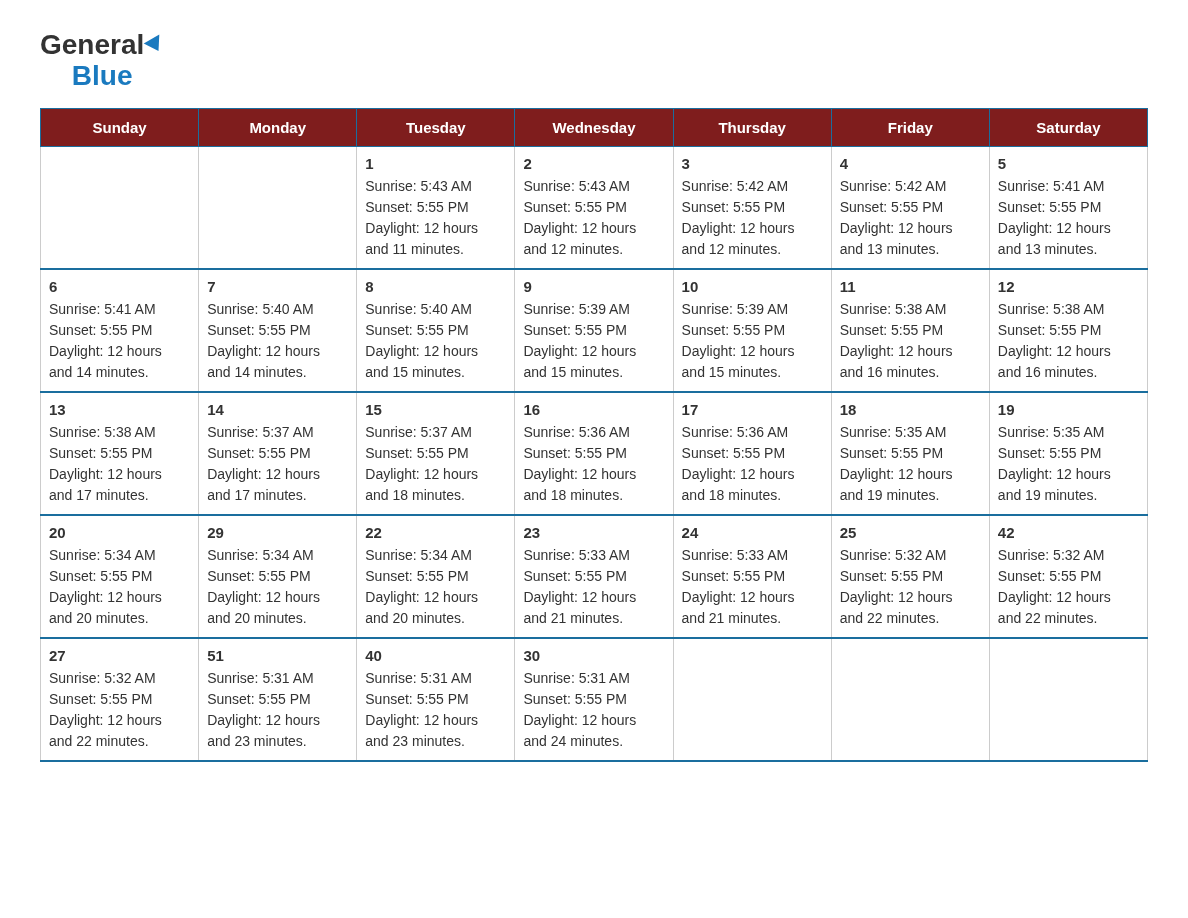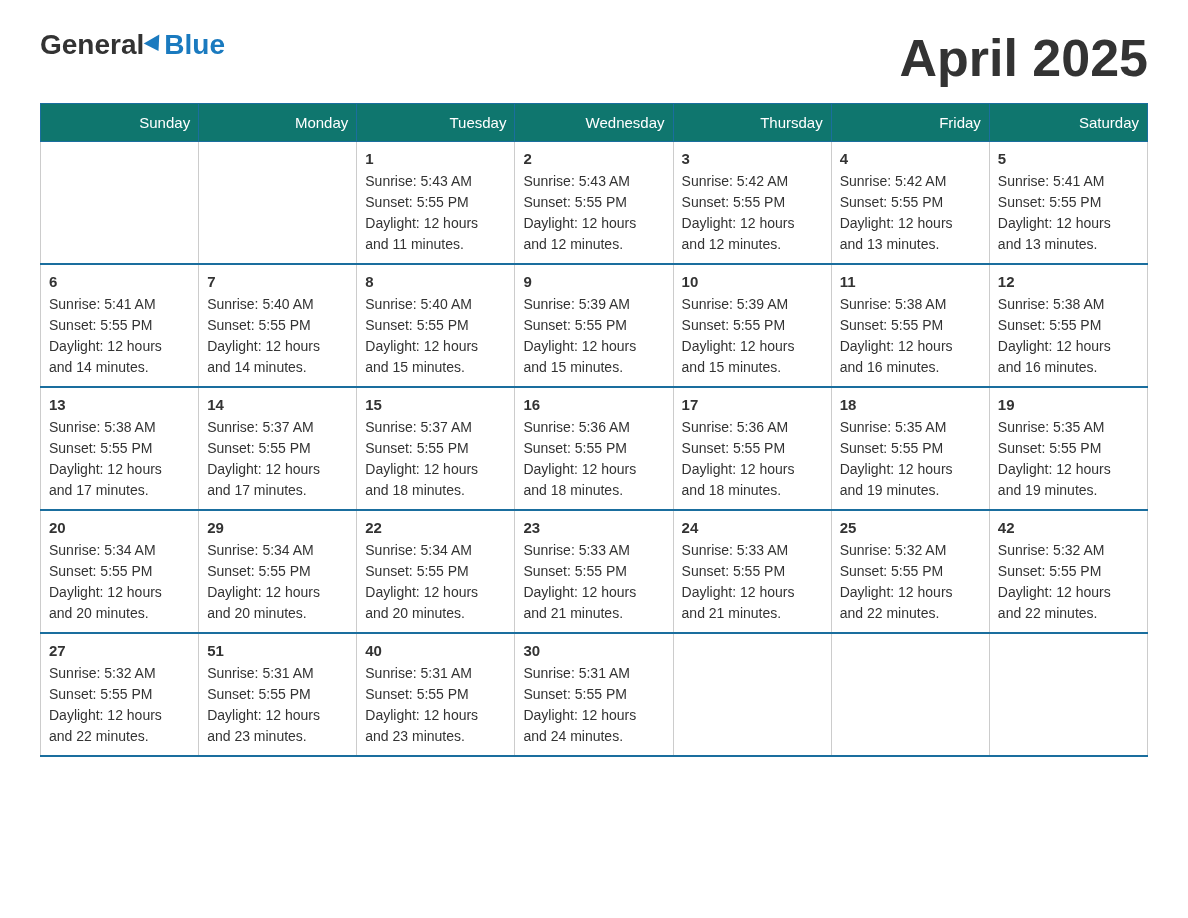--- a/index.html
+++ b/index.html
@@ -12,21 +12,21 @@
       min-height: 918px;
     }
     .header-top {
       display: flex;
       justify-content: space-between;
       align-items: flex-start;
       margin-bottom: 8px;
     }
     .logo {
       display: flex;
-      flex-direction: row;
+      flex-direction: column;
       align-items: center;
       font-size: 28px;
       font-weight: bold;
       line-height: 1.1;
     }
     .logo-general { color: #333; }
     .logo-blue { color: #1a7abf; }
     .logo-triangle {
       display: inline-block;
       width: 0;
@@ -54,26 +54,26 @@
       font-weight: normal;
       color: #555;
       margin-top: 4px;
     }
     .calendar {
       width: 100%;
       border-collapse: collapse;
       margin-top: 16px;
     }
     .calendar thead tr th {
-      background-color: #0f766e;
+      background-color: #7f1d1d;
       color: #fff;
       padding: 10px 8px;
       font-size: 15px;
-      font-weight: normal;
-      text-align: right;
+      font-weight: bold;
+      text-align: center;
       border: 1px solid #1a6e9e;
     }
     .calendar tbody tr td {
       vertical-align: top;
       padding: 8px;
       border: 1px solid #ccc;
       width: 14.28%;
       min-height: 100px;
       font-size: 13px;
       color: #333;
@@ -100,21 +100,20 @@
 <body>
 
 <div class="header-top">
   <div class="logo">
     <div>
       <span class="logo-general">General</span><span class="logo-triangle"></span>
     </div>
     <div class="logo-blue">Blue</div>
   </div>
   <div class="title-block">
-    <h1>April 2025</h1>
   </div>
 </div>
 
 <table class="calendar">
   <thead>
     <tr>
     <th>Sunday</th>
         <th>Monday</th>
         <th>Tuesday</th>
         <th>Wednesday</th>

